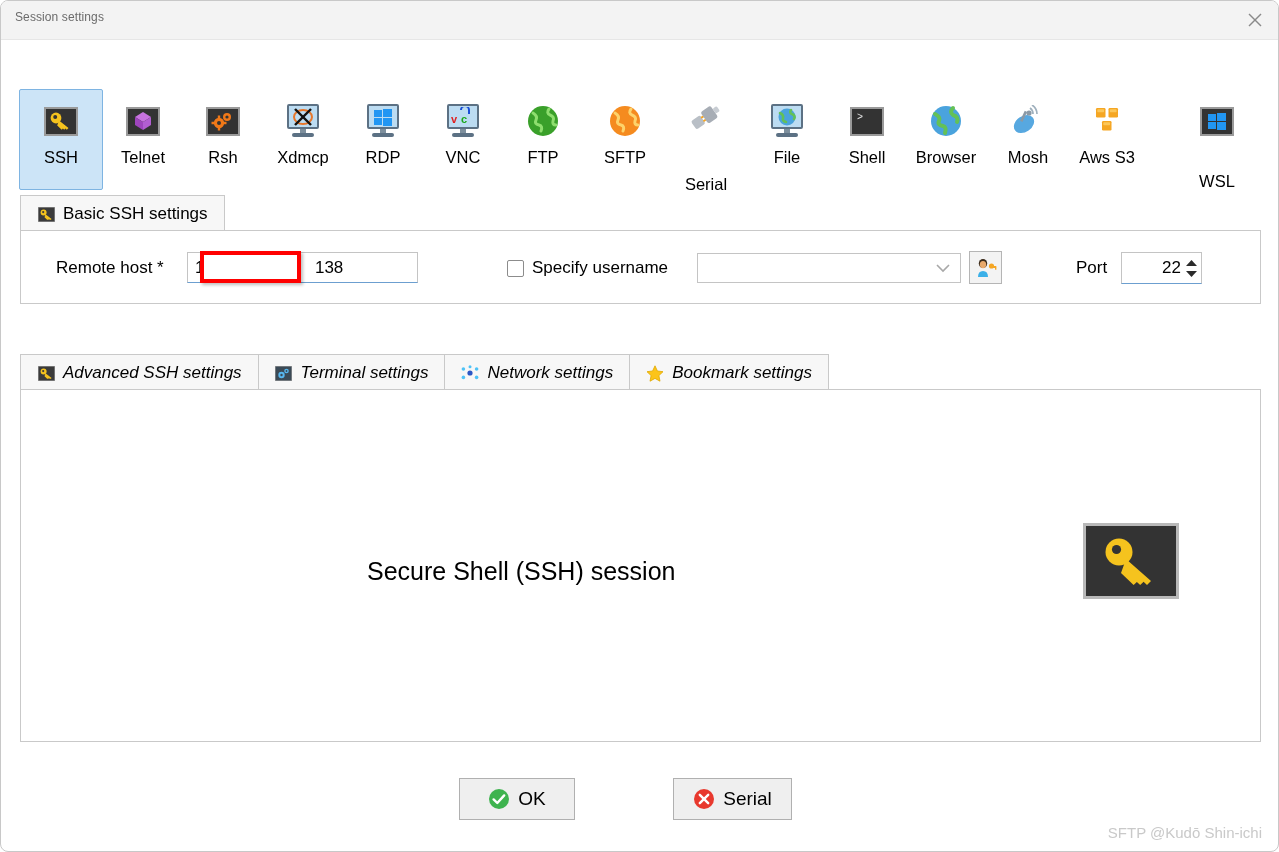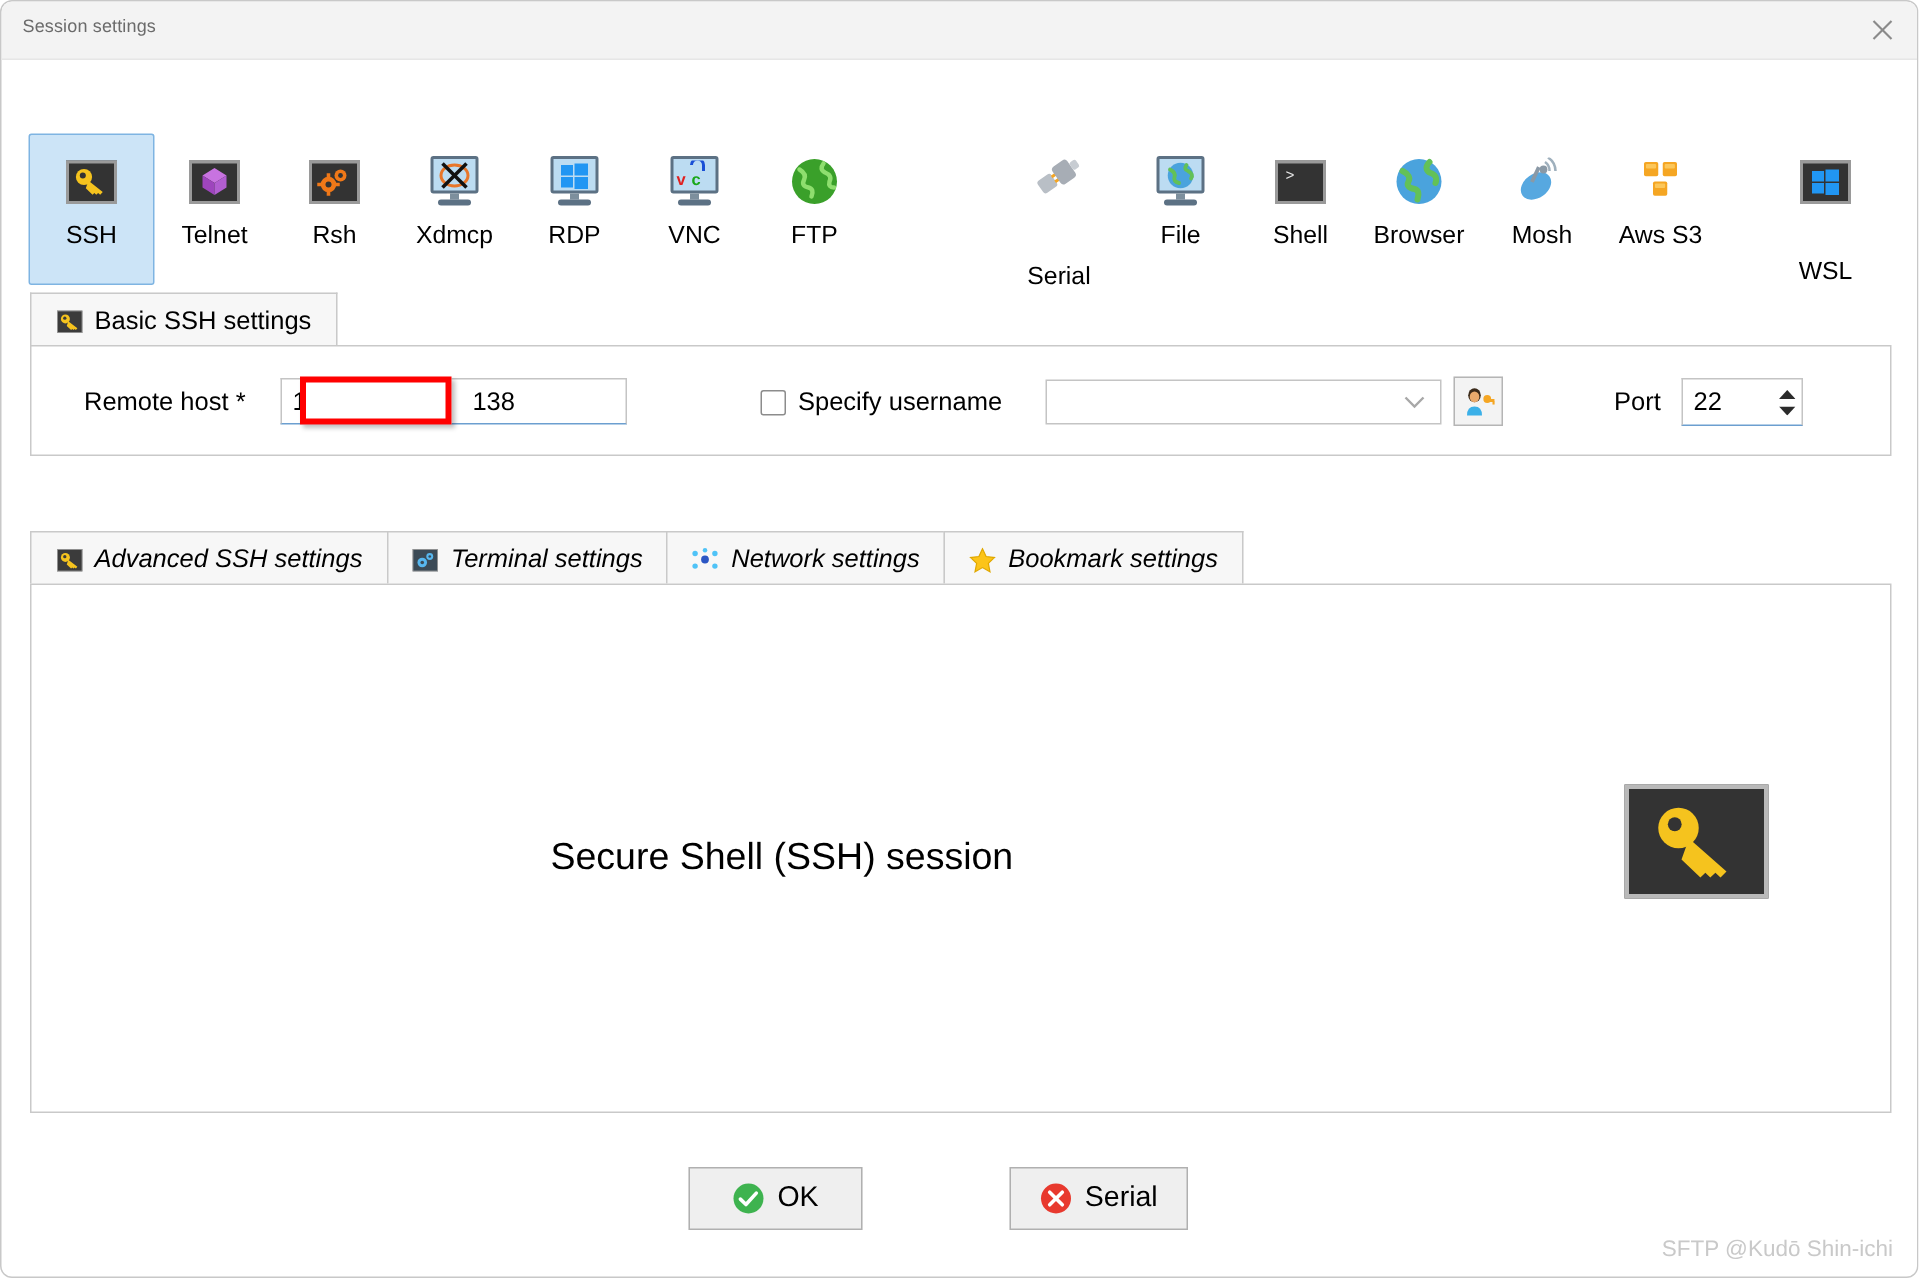--- a/index.html
+++ b/index.html
@@ -210,21 +210,21 @@
   }
   .spin {
     border: 1px solid #c4c4c4;
     border-bottom: 1px solid #6c9fd0;
     background: #fff;
     box-sizing: border-box;
     display: flex;
     align-items: center;
     cursor: text;
   }
-  .spin .val { flex: 1; font-size: 17px; padding-left: 7px; }
+  .spin .val { flex: 1; font-size: 17px; padding-left: 7px; text-align: right; }
   .spin .arrows {
     width: 20px; height: 100%;
     display: flex; flex-direction: column;
     align-items: center; justify-content: center;
     gap: 5px;
     cursor: pointer;
   }
 
   
   #redact {
@@ -414,20 +414,29 @@
     <div class="proto-tile" style="left:500px;">
       <div class="proto-icon">
         <svg width="34" height="34" viewBox="0 0 34 34">
           <circle cx="17" cy="17" r="15" fill="#3aa02a"></circle>
           <path d="M7 9 q5 3 3 7 q-2 4 3 5 q4 1 2 6 M23 5 q-3 4 1 6 q5 2 3 6 q-1 4 3 4" fill="none" stroke="#8ede6e" stroke-width="3" stroke-linecap="round"></path>
         </svg>
       </div>
       <div class="proto-label">FTP</div>
     </div>
 
+    <div class="proto-tile" style="left:582px;">
+      <div class="proto-icon">
+        <svg width="34" height="34" viewBox="0 0 34 34">
+          <circle cx="17" cy="17" r="15" fill="#f58b1f"></circle>
+          <path d="M7 9 q5 3 3 7 q-2 4 3 5 q4 1 2 6 M23 5 q-3 4 1 6 q5 2 3 6 q-1 4 3 4" fill="none" stroke="#fdd36b" stroke-width="3" stroke-linecap="round"></path>
+        </svg>
+      </div>
+      <div class="proto-label">SFTP</div>
+    </div>
 
     <div class="proto-tile" style="left:663px;gap:35px;">
       <div class="proto-icon">
         <svg width="34" height="32" viewBox="0 0 34 32">
           <g transform="rotate(-35 17 16)">
             <rect x="2" y="11" width="11" height="10" rx="2" fill="#b9bfc6"></rect>
             <rect x="12.5" y="13" width="3" height="2" fill="#f5a623"></rect>
             <rect x="12.5" y="17" width="3" height="2" fill="#f5a623"></rect>
             <rect x="15" y="9" width="12" height="14" rx="2.5" fill="#a7adb5"></rect>
             <rect x="27" y="13" width="5" height="6" rx="1.5" fill="#c7ccd2"></rect>

